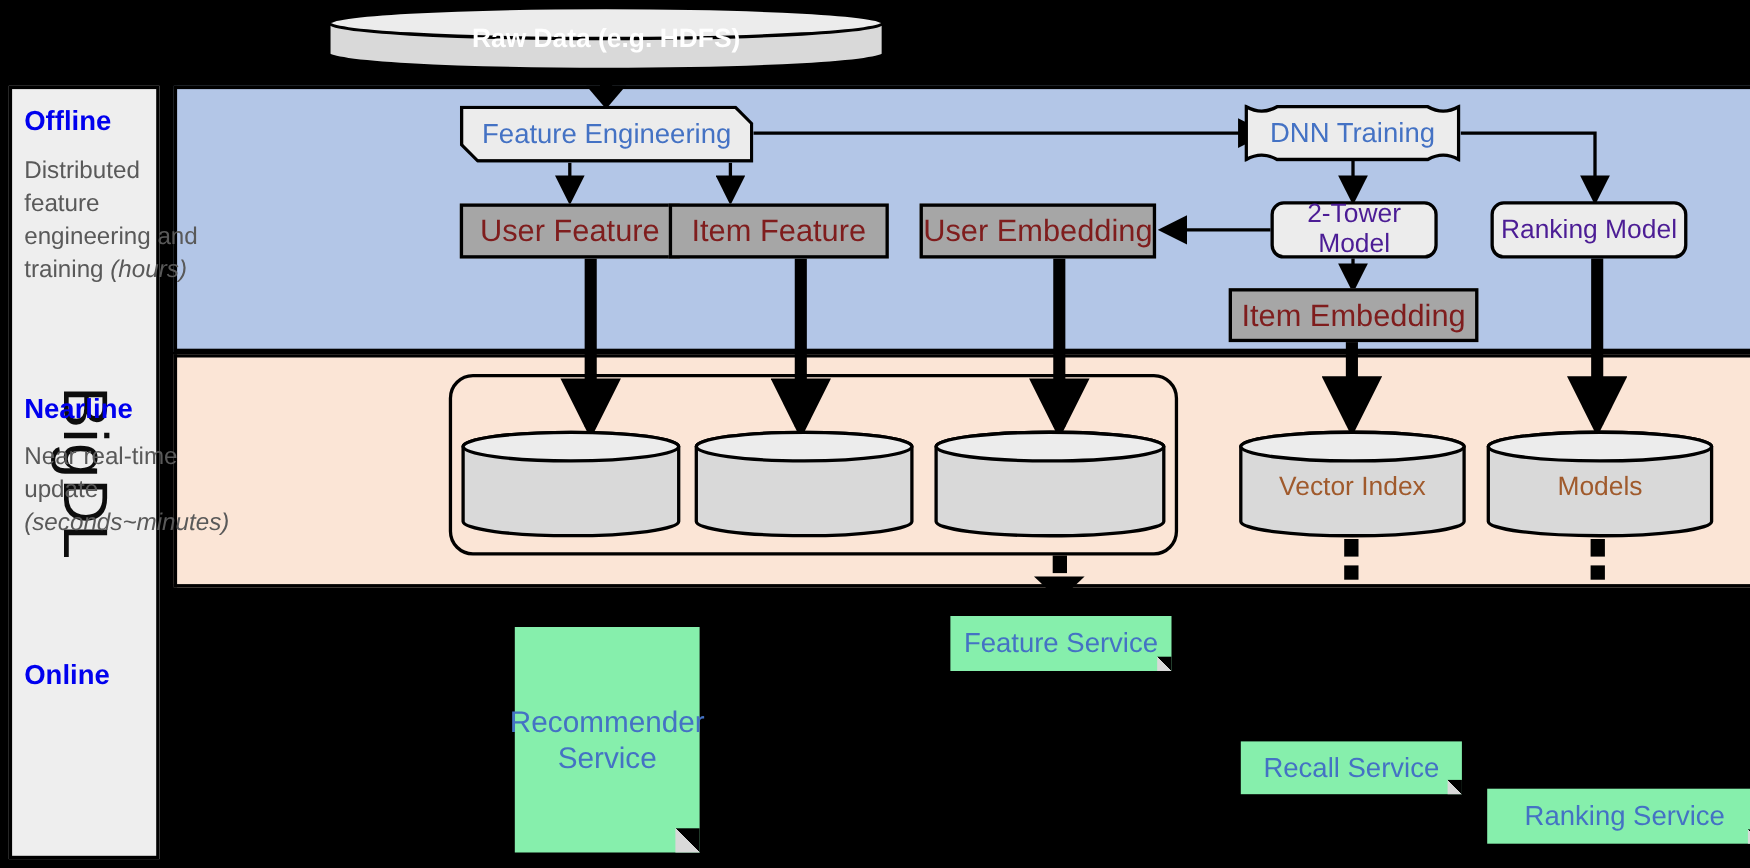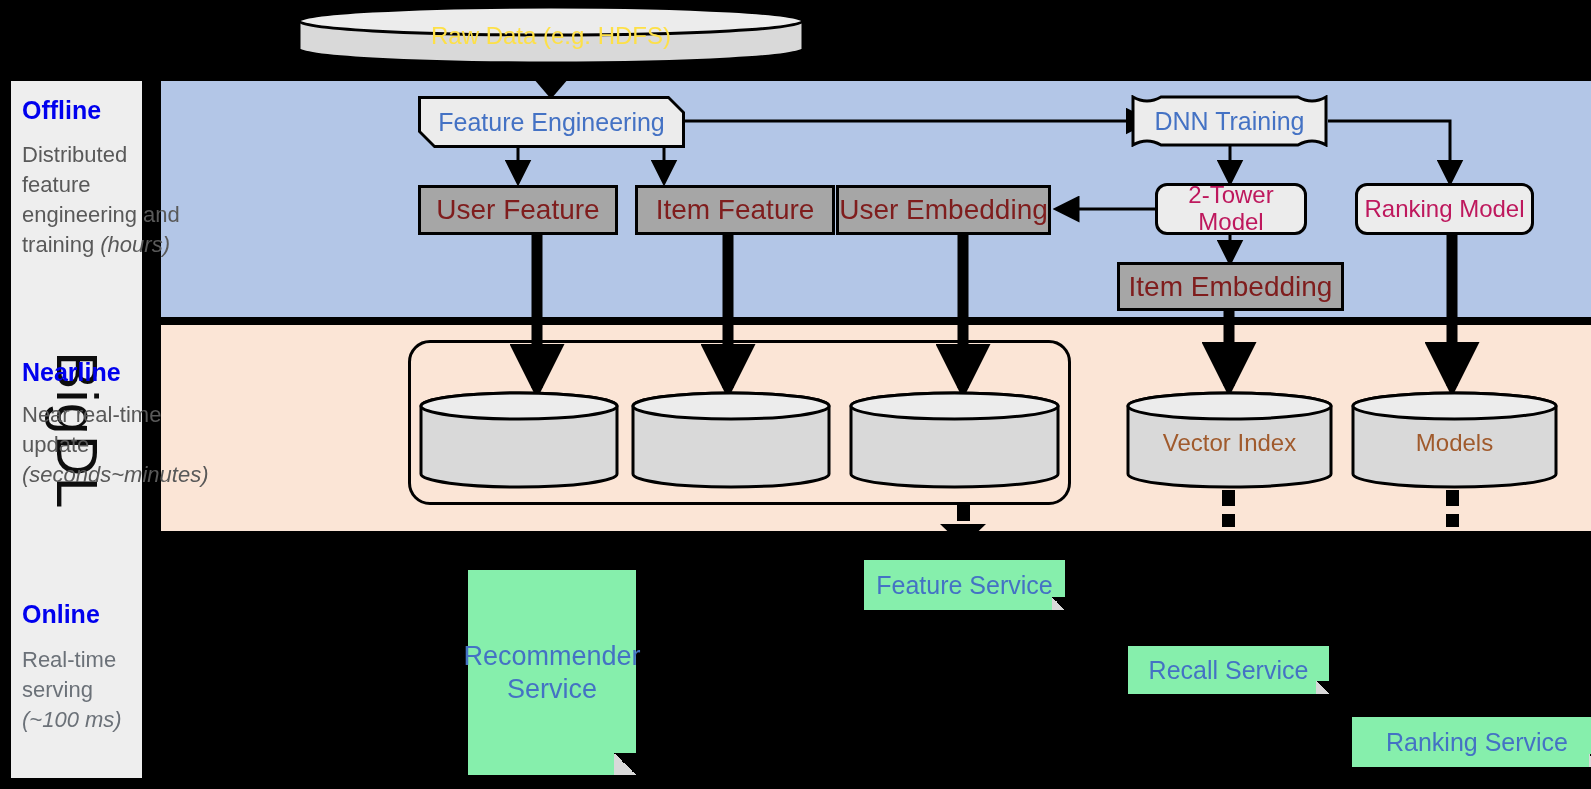--- a/index.html
+++ b/index.html
@@ -65,21 +65,21 @@
   .card-notch-wrap { position:absolute; }
   .card-notch-wrap svg { position:absolute; inset:0; }
   .card-notch-wrap .lbl {
     position:absolute; inset:0; display:flex; align-items:center; justify-content:center;
     font-size:25px; color:#4472c4;
   }
 
   
   .box-round {
     background:#ececec; border:3px solid #000; border-radius:12px;
-    color:#be185d; font-size:24px;align-items:center;
+    color:#4c1d95; font-size:24px;align-items:center;
   }
 
   
   .cyl { position:absolute; }
   .cyl svg { position:absolute; inset:0; width:100%; height:100%; }
   .cyl .lbl {
     position:absolute; left:0; right:0; top:50%; transform:translateY(-40%);
     text-align:center; font-size:24px;
   }
 
@@ -128,32 +128,27 @@
   </div>
 
   <div class="band-title" style="top:358px;">Nearline</div>
   <div class="band-sub" style="top:400px; width:245px;">
     <span>Near real-time</span><br>
     <span>update</span><br>
     <span class="it">(seconds~minutes)</span>
   </div>
 
   <div class="band-title" style="top:600px;">Online</div>
-  <div class="band-sub" style="top:645px; color:#6b7178;">
-    <span>Real-time</span><br>
-    <span>serving</span><br>
-    <span class="it">(~100 ms)</span>
-  </div>
 
   <div class="cyl" style="left:296px; top:4px; width:510px; height:62px;">
     <svg viewBox="0 0 510 62" preserveAspectRatio="none">
       <path d="M3,17 A252,14 0 0 1 507,17 L507,45 A252,14 0 0 1 3,45 Z" fill="#d9d9d9" stroke="#000" stroke-width="3"></path>
       <path d="M3,17 A252,14 0 0 0 507,17 A252,14 0 0 0 3,17 Z" fill="#ececec" stroke="#000" stroke-width="3"></path>
     </svg>
-    <div class="lbl" style="color:#fde047; transform:translateY(-48%);">Raw Data (e.g. HDFS)</div>
+    <div class="lbl" style="color:#ffffff; transform:translateY(-48%);font-weight:bold;">Raw Data (e.g. HDFS)</div>
   </div>
 
   <svg class="svg-layer" viewBox="0 0 1591 789">
     <defs>
       <marker id="ah" markerWidth="9" markerHeight="9" refX="7.5" refY="4.5" orient="auto">
         <path d="M0,0 L9,4.5 L0,9 Z" fill="#000"></path>
       </marker>
       <marker id="ahFat" markerWidth="5" markerHeight="5" refX="4" refY="2.5" orient="auto">
         <path d="M0,0 L5,2.5 L0,5 Z" fill="#000"></path>
       </marker>
@@ -199,21 +194,21 @@
   <div class="card-notch-wrap" style="left:1131px; top:95px; width:197px; height:52px;">
     <svg viewBox="0 0 197 52" preserveAspectRatio="none">
       <path d="M2,2 Q16,10 30,2 L167,2 Q181,10 195,2 L195,50 Q181,42 167,50 L30,50 Q16,42 2,50 Z" fill="#ececec" stroke="#000" stroke-width="3"></path>
     </svg>
     <div class="lbl">DNN Training</div>
   </div>
 
   <div class="node box-grey" style="left:418px; top:185px; width:200px; height:50px;">
     <span>User Feature</span>
   </div>
-  <div class="node box-grey" style="left:635px; top:185px; width:200px; height:50px;">
+  <div class="node box-grey" style="left:608px; top:185px; width:200px; height:50px;">
     <span>Item Feature</span>
   </div>
   <div class="node box-grey" style="left:836px; top:185px; width:215px; height:50px;">
     <span>User Embedding</span>
   </div>
 
   <div class="node box-round" style="left:1155px; top:183px; width:152px; height:52px;">
     <span>2-Tower Model</span>
   </div>
   <div class="node box-round" style="left:1355px; top:183px; width:179px; height:52px;">
@@ -270,21 +265,21 @@
   <div class="note big" style="left:468px; top:570px; width:168px; height:205px;">
     <div class="paper">Recommender Service</div>
     <div class="fold"></div>
   </div>
 
   <div class="note small" style="left:864px; top:560px; width:201px; height:50px;">
     <div class="paper">Feature Service</div>
     <div class="fold" style="width:13px;height:13px;"></div>
   </div>
 
-  <div class="note small" style="left:1128px; top:646px; width:201px; height:48px;">
+  <div class="note small" style="left:1128px; top:674px; width:201px; height:48px;">
     <div class="paper">Recall Service</div>
     <div class="fold" style="width:13px;height:13px;"></div>
   </div>
 
   <div class="note small" style="left:1352px; top:717px; width:250px; height:50px;">
     <div class="paper">Ranking Service</div>
     <div class="fold" style="width:13px;height:13px;"></div>
   </div>
 
 </div>

